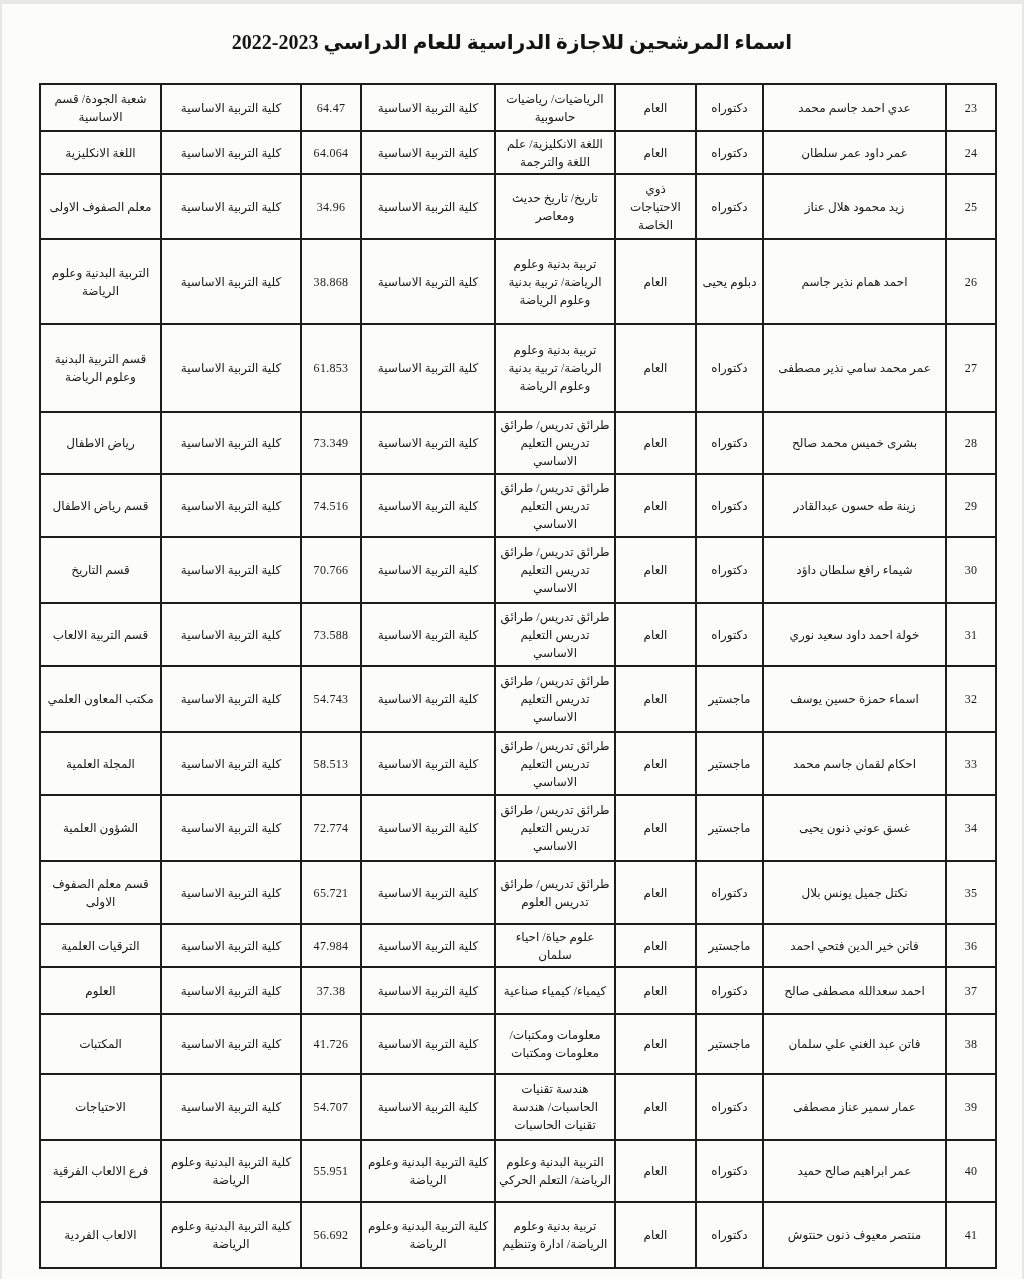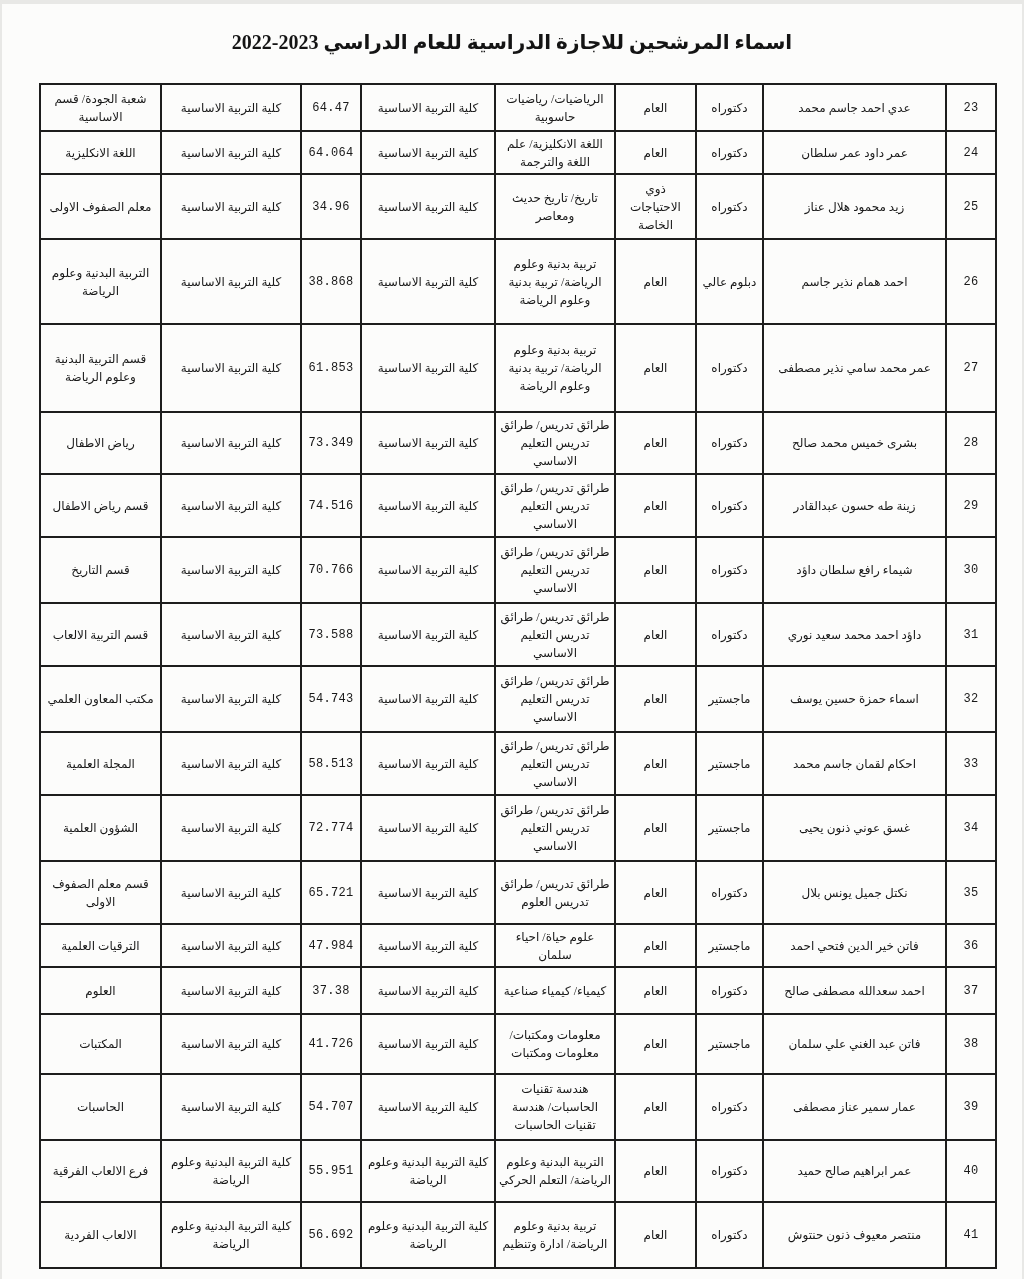--- a/index.html
+++ b/index.html
@@ -43,21 +43,21 @@
     text-align: center;
     vertical-align: middle;
     padding: 2px 3px;
     font-size: 12px;
     line-height: 1.5;
     color: #191919;
     overflow: hidden;
     word-wrap: break-word;
   }
   td.cell-no, td.cell-score {
-    font-family: Liberation Mono, monospace;
+    font-family: Liberation Serif, serif;
     font-size: 15px;
     letter-spacing: 0.3px;
   }
   
   tbody tr:nth-child(1)  { height: 47px; }
   tbody tr:nth-child(2)  { height: 43px; }
   tbody tr:nth-child(3)  { height: 65px; }
   tbody tr:nth-child(4)  { height: 85px; }
   tbody tr:nth-child(5)  { height: 88px; }
   tbody tr:nth-child(6)  { height: 62px; }
@@ -125,21 +125,21 @@
             <td class="cell cell-category">ذوي الاحتياجات الخاصة</td>
             <td class="cell cell-specialization">تاريخ/ تاريخ حديث ومعاصر</td>
             <td class="cell cell-college">كلية التربية الاساسية</td>
             <td class="cell cell-score">34.96</td>
             <td class="cell cell-college2">كلية التربية الاساسية</td>
             <td class="cell cell-department">معلم الصفوف الاولى</td>
           </tr>
           <tr>
             <td class="cell cell-no">26</td>
             <td class="cell cell-name">احمد همام نذير جاسم</td>
-            <td class="cell cell-degree">دبلوم عالي</td>
+            <td class="cell cell-degree">دبلوم يحيى</td>
             <td class="cell cell-category">العام</td>
             <td class="cell cell-specialization">تربية بدنية وعلوم الرياضة/ تربية بدنية وعلوم الرياضة</td>
             <td class="cell cell-college">كلية التربية الاساسية</td>
             <td class="cell cell-score">38.868</td>
             <td class="cell cell-college2">كلية التربية الاساسية</td>
             <td class="cell cell-department">التربية البدنية وعلوم الرياضة</td>
           </tr>
           <tr>
             <td class="cell cell-no">27</td>
             <td class="cell cell-name">عمر محمد سامي نذير مصطفى</td>
@@ -179,21 +179,21 @@
             <td class="cell cell-degree">دكتوراه</td>
             <td class="cell cell-category">العام</td>
             <td class="cell cell-specialization">طرائق تدريس/ طرائق تدريس التعليم الاساسي</td>
             <td class="cell cell-college">كلية التربية الاساسية</td>
             <td class="cell cell-score">70.766</td>
             <td class="cell cell-college2">كلية التربية الاساسية</td>
             <td class="cell cell-department">قسم التاريخ</td>
           </tr>
           <tr>
             <td class="cell cell-no">31</td>
-            <td class="cell cell-name">داؤد احمد محمد سعيد نوري</td>
+            <td class="cell cell-name">خولة احمد داود سعيد نوري</td>
             <td class="cell cell-degree">دكتوراه</td>
             <td class="cell cell-category">العام</td>
             <td class="cell cell-specialization">طرائق تدريس/ طرائق تدريس التعليم الاساسي</td>
             <td class="cell cell-college">كلية التربية الاساسية</td>
             <td class="cell cell-score">73.588</td>
             <td class="cell cell-college2">كلية التربية الاساسية</td>
             <td class="cell cell-department">قسم التربية الالعاب</td>
           </tr>
           <tr>
             <td class="cell cell-no">32</td>
@@ -274,21 +274,21 @@
           </tr>
           <tr>
             <td class="cell cell-no">39</td>
             <td class="cell cell-name">عمار سمير عناز مصطفى</td>
             <td class="cell cell-degree">دكتوراه</td>
             <td class="cell cell-category">العام</td>
             <td class="cell cell-specialization">هندسة تقنيات الحاسبات/ هندسة تقنيات الحاسبات</td>
             <td class="cell cell-college">كلية التربية الاساسية</td>
             <td class="cell cell-score">54.707</td>
             <td class="cell cell-college2">كلية التربية الاساسية</td>
-            <td class="cell cell-department">الحاسبات</td>
+            <td class="cell cell-department">الاحتياجات</td>
           </tr>
           <tr>
             <td class="cell cell-no">40</td>
             <td class="cell cell-name">عمر ابراهيم صالح حميد</td>
             <td class="cell cell-degree">دكتوراه</td>
             <td class="cell cell-category">العام</td>
             <td class="cell cell-specialization">التربية البدنية وعلوم الرياضة/ التعلم الحركي</td>
             <td class="cell cell-college">كلية التربية البدنية وعلوم الرياضة</td>
             <td class="cell cell-score">55.951</td>
             <td class="cell cell-college2">كلية التربية البدنية وعلوم الرياضة</td>

